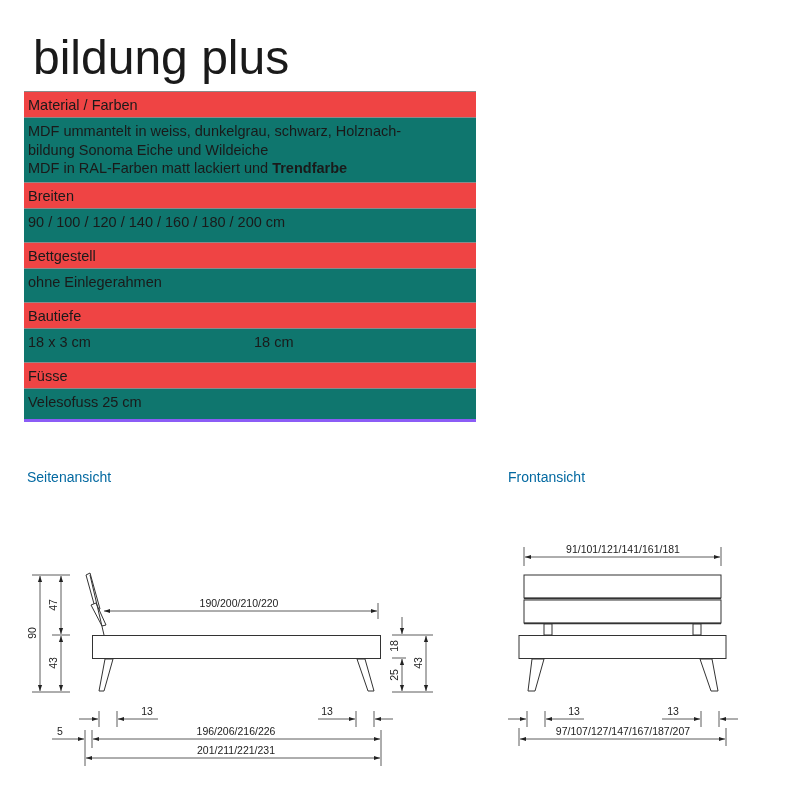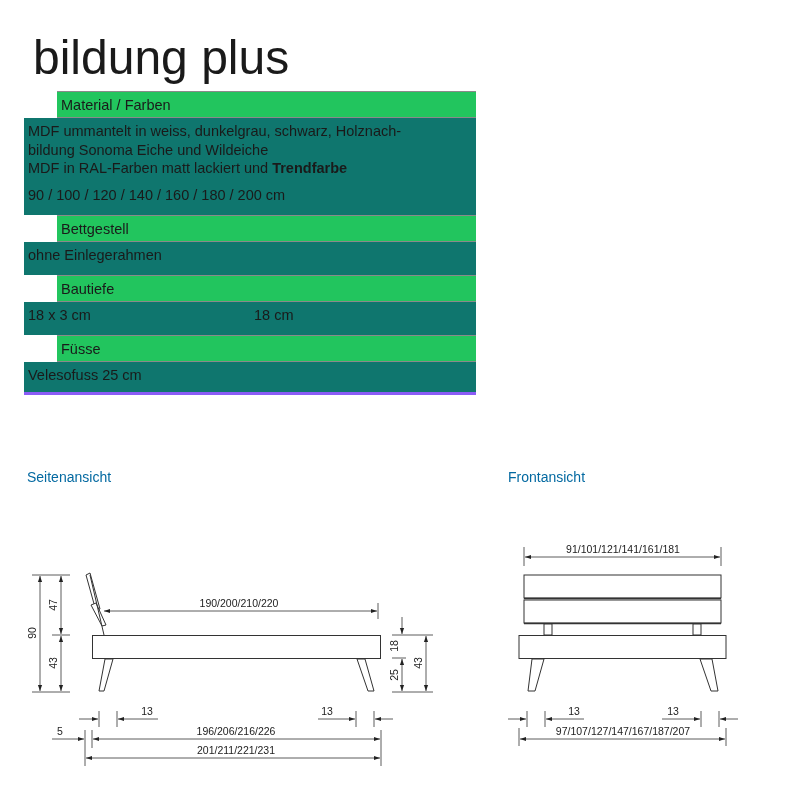--- a/index.html
+++ b/index.html
@@ -2,22 +2,22 @@
 <html><head>
 <meta charset="utf-8">
 <style>
   html, body { margin: 0; padding: 0; background: #ffffff; }
   body { width: 800px; height: 800px; position: relative; overflow: hidden;
          font-family: "Liberation Sans", sans-serif; color: #1a1a1a; }
   .title { position: absolute; left: 33px; top: 28px; font-size: 48px; line-height: 60px;
            font-weight: 400; letter-spacing: 0px; color: #1a1a1a; }
   .spec { position: absolute; left: 24px; top: 91px; width: 452px; }
   .row { box-sizing: border-box; font-size: 14.5px; padding-left: 4px; }
-  .hdr { background: #22c55e; border-top: 1px solid #8a8a8a; border-bottom: 1px solid #8a8a8a;
-         height: 27px; line-height: 26px; margin-left: 33px; }
+  .hdr { background: #ef4444; border-top: 1px solid #8a8a8a; border-bottom: 1px solid #8a8a8a;
+         height: 27px; line-height: 26px; }
   .val { background: #0f766e; line-height: 18.5px; padding-top: 4px; padding-bottom: 4px; }
   .val.single { height: 33px; line-height: 26px; padding: 0 0 0 4px; }
   .two { display: flex; }
   .two > span:first-child { width: 226px; display: inline-block; }
   .bottom-line { border-bottom: 3px solid #8b5cf6; }
   b { font-weight: 700; }
   .view-label { position: absolute; font-size: 14px; color: #0369a1; }
   svg { position: absolute; left: 0; top: 0; }
   .dim-text { font-family: "Liberation Sans", sans-serif; font-size: 10.5px; fill: #222; }
 </style>
@@ -26,20 +26,21 @@
 
 <div class="title">bildung plus</div>
 
 <div class="spec">
   <div class="row hdr">Material / Farben</div>
   <div class="row val">
     <div>MDF ummantelt in weiss, dunkelgrau, schwarz, Holznach-</div>
     <div>bildung Sonoma Eiche und Wildeiche</div>
     <div><span>MDF in RAL-Farben matt lackiert und </span><b>Trendfarbe</b></div>
   </div>
+  <div class="row hdr">Breiten</div>
   <div class="row val single">90 / 100 / 120 / 140 / 160 / 180 / 200 cm</div>
   <div class="row hdr">Bettgestell</div>
   <div class="row val single">ohne Einlegerahmen</div>
   <div class="row hdr two">
     <span>Bautiefe</span>
   </div>
   <div class="row val single two">
     <span>18 x 3 cm</span>
     <span>18 cm</span>
   </div>

